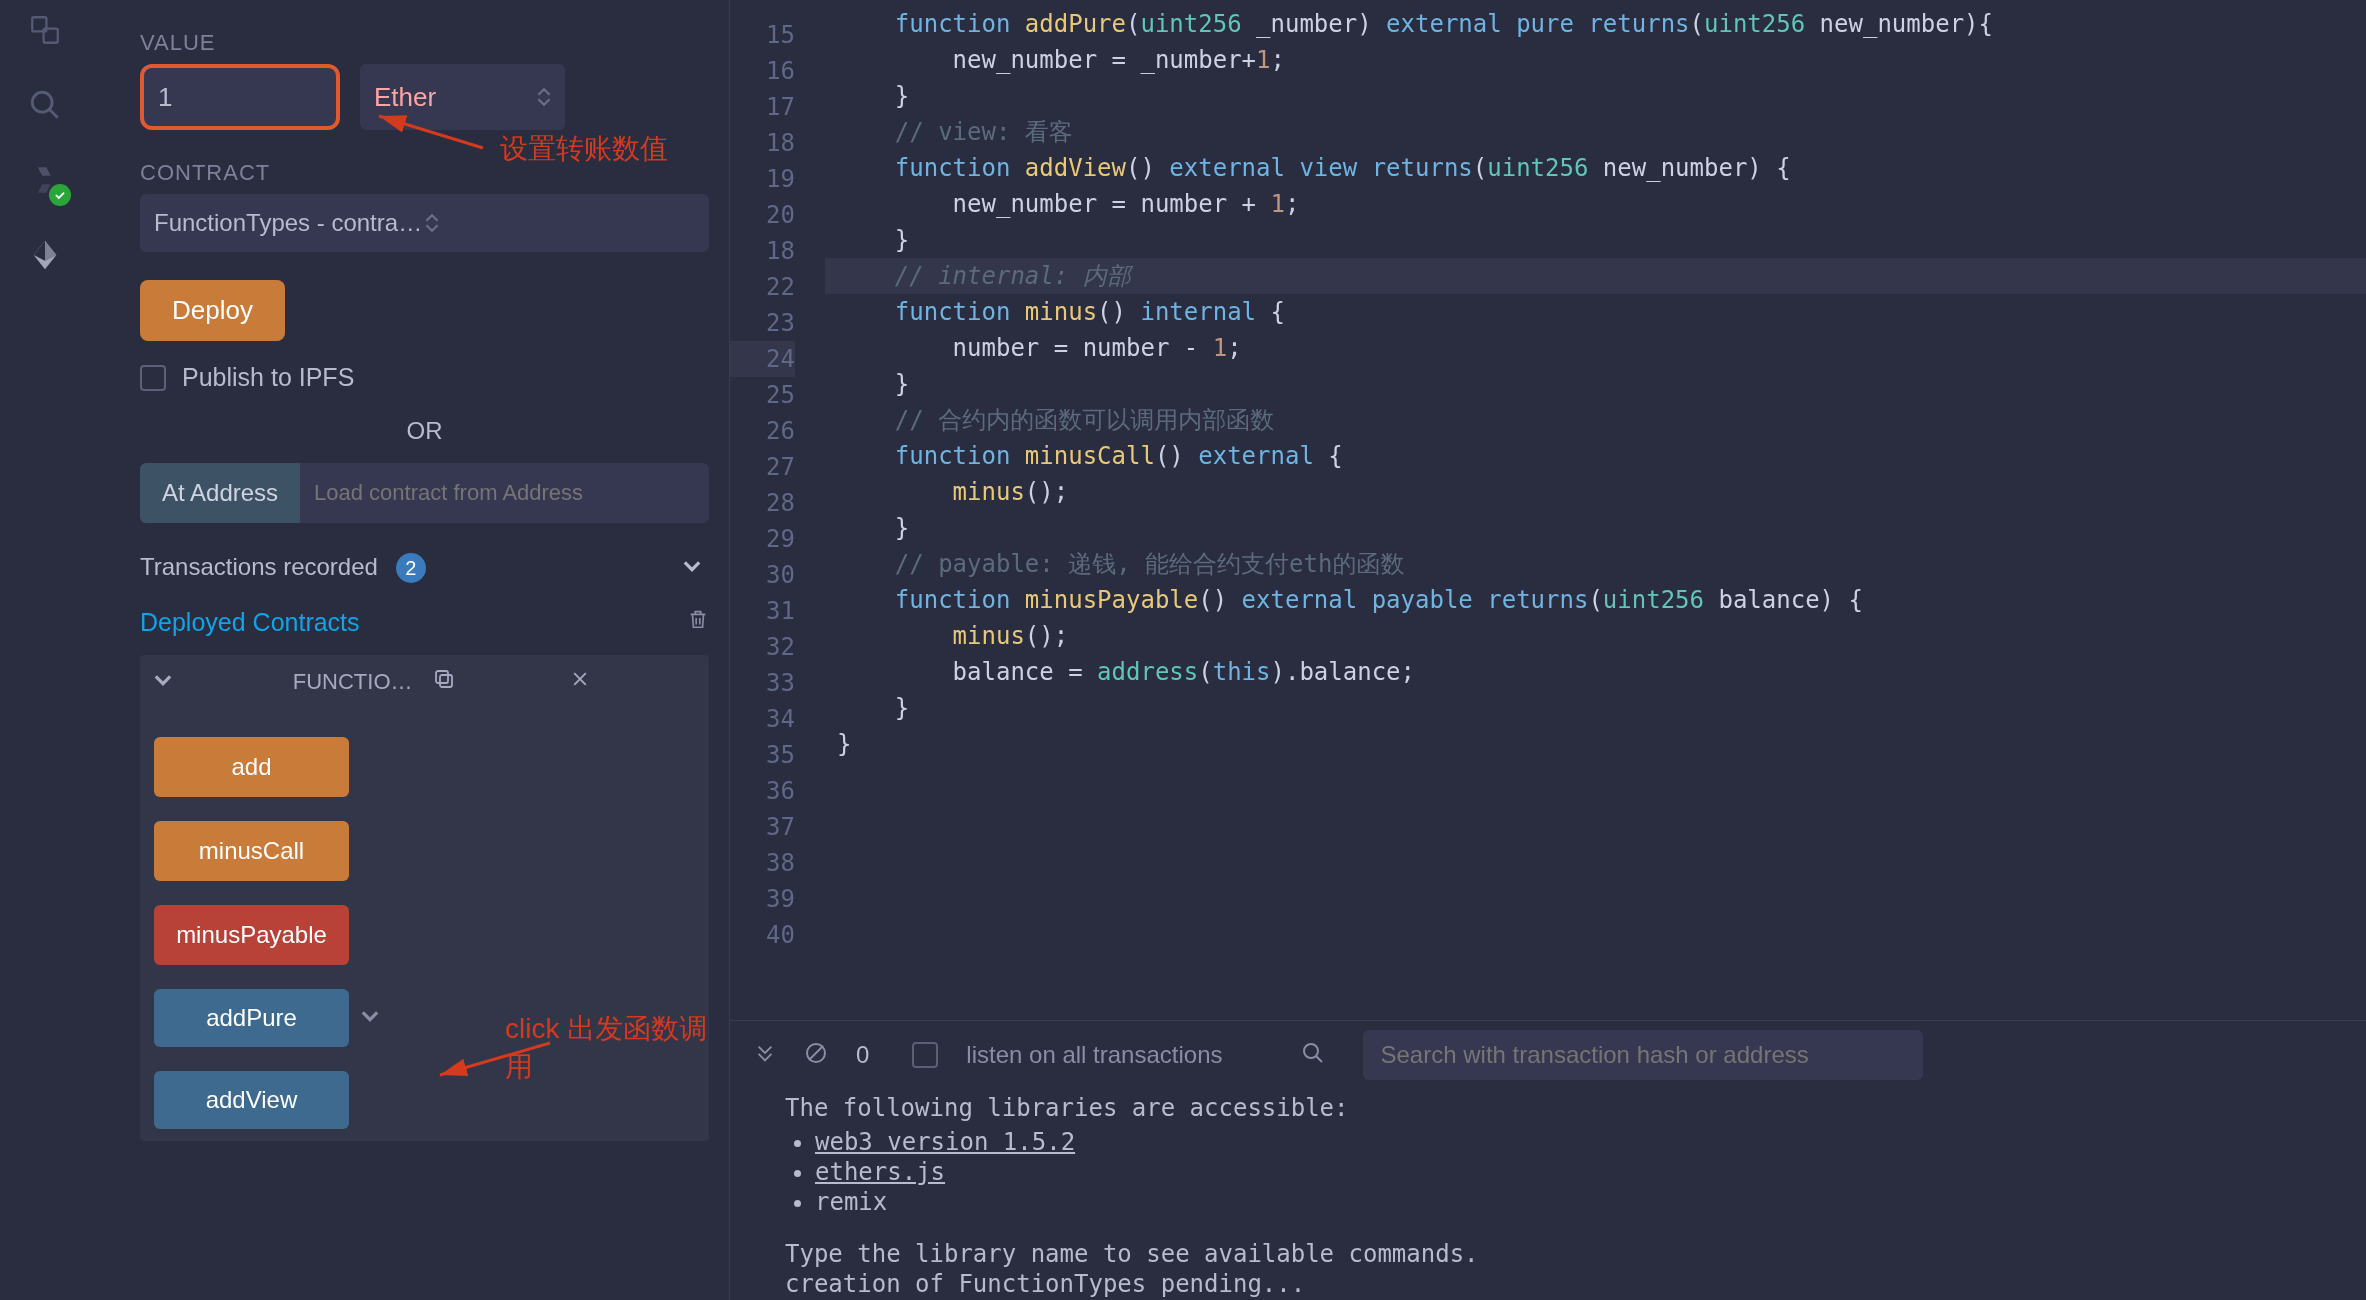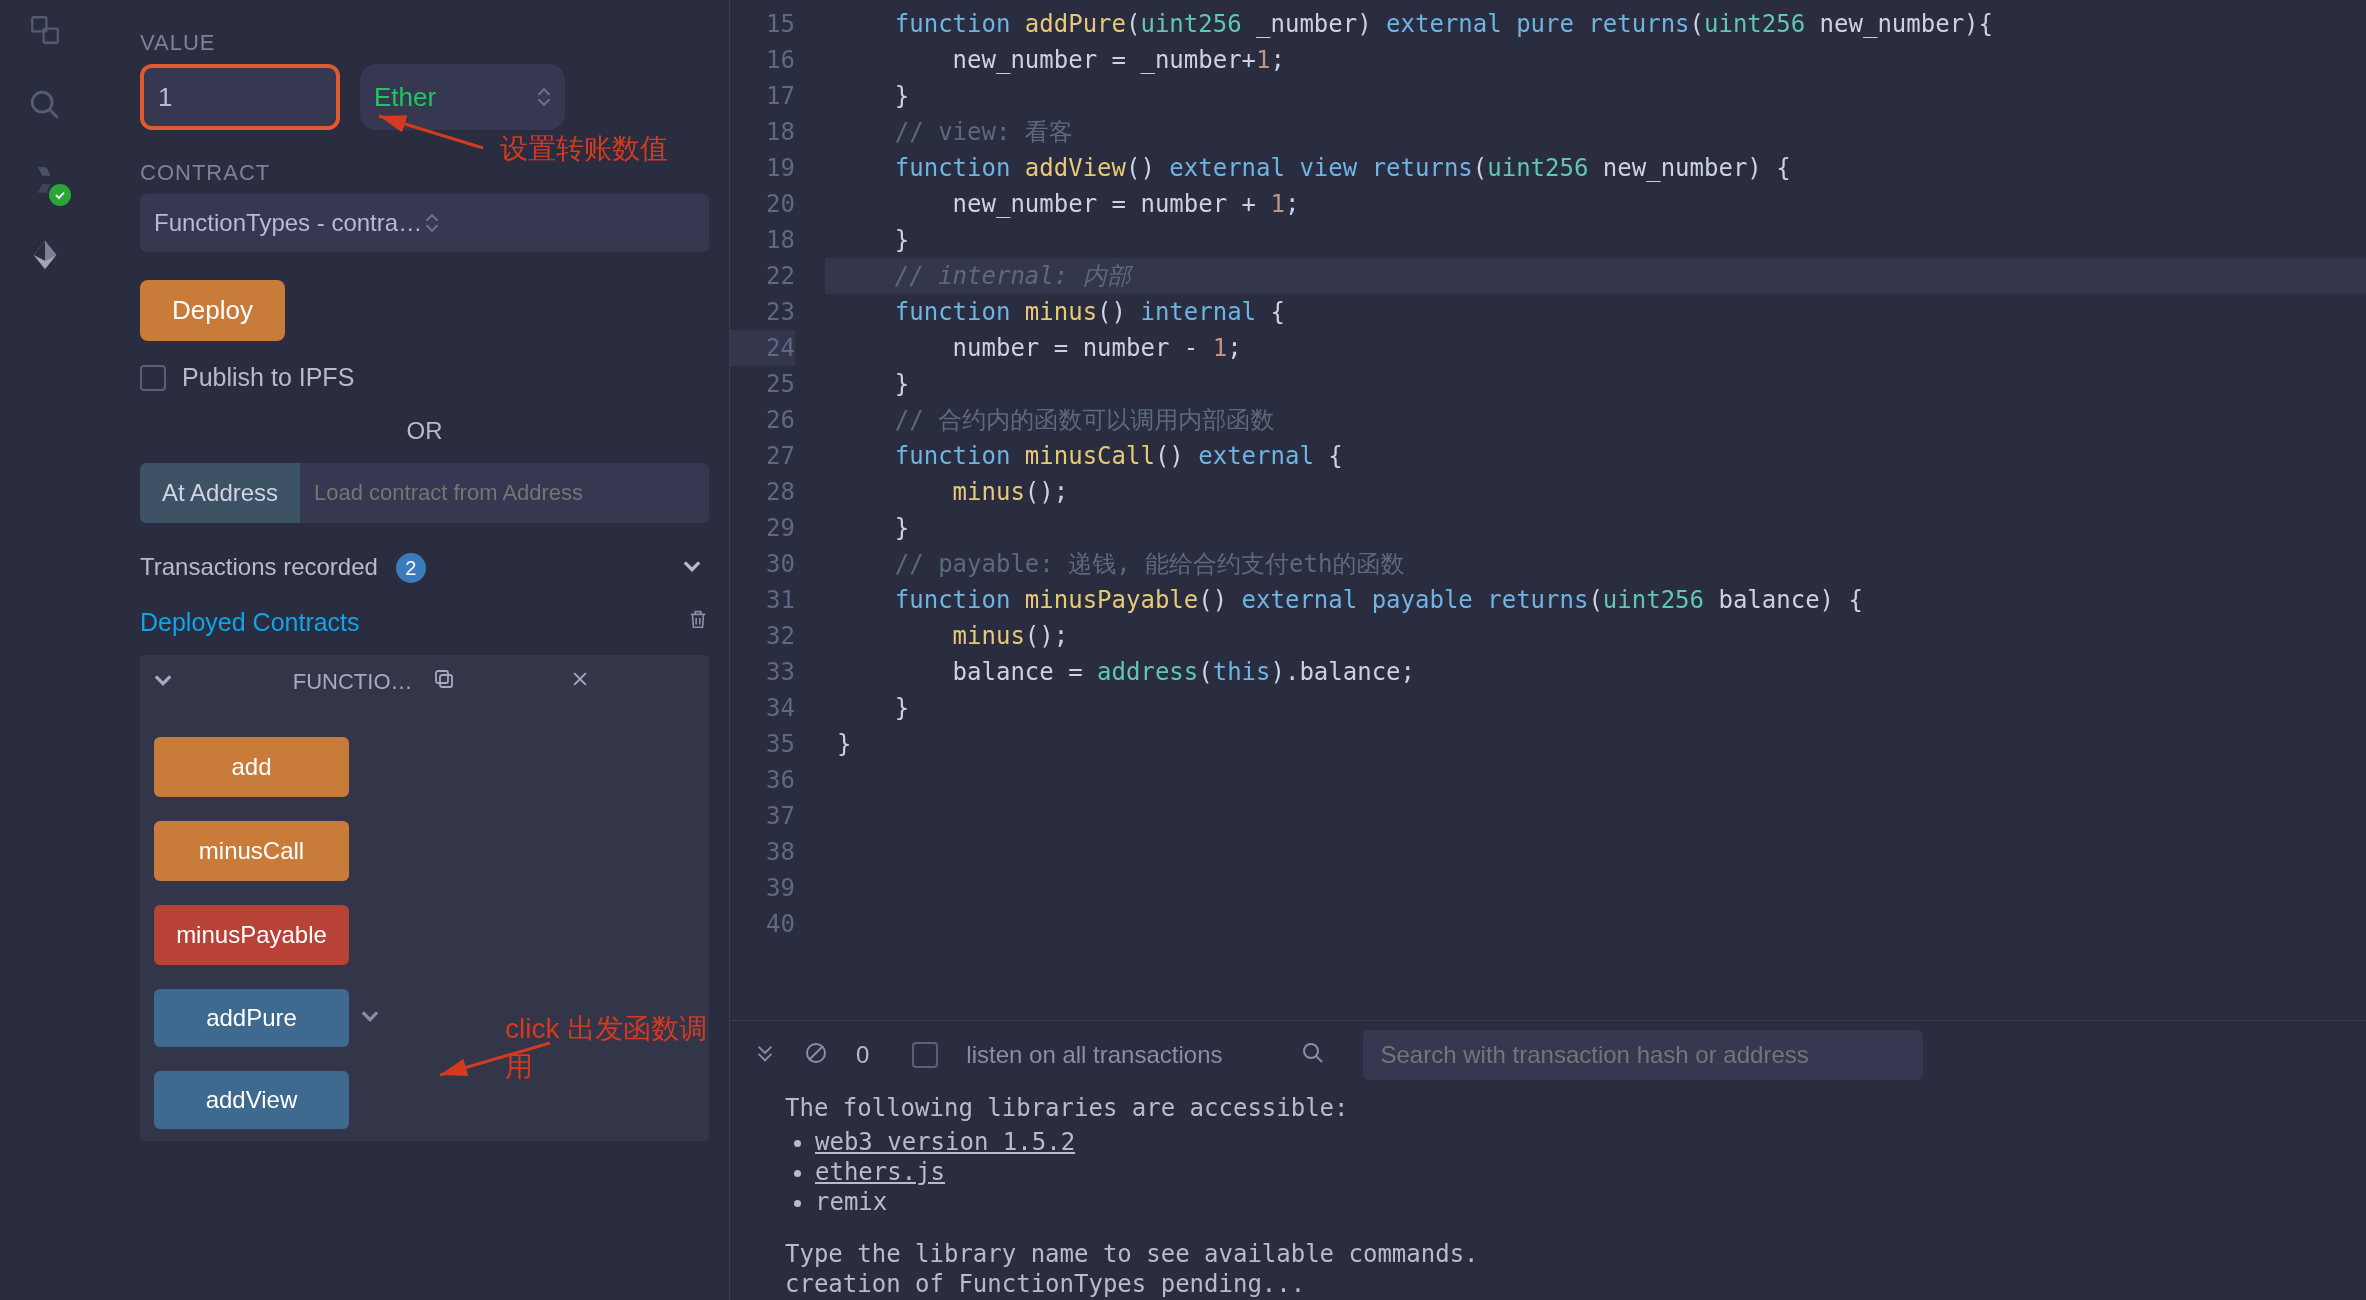--- a/index.html
+++ b/index.html
@@ -7,21 +7,21 @@
 .app { display: flex; width: 100%; height: 100%; }
 .icon-rail { width: 90px; background: #2a2c3f; display: flex; flex-direction: column; align-items: center; padding-top: 10px; gap: 35px; }
 .icon-rail .rail-icon { width: 40px; height: 40px; display: flex; align-items: center; justify-content: center; color: #565b75; cursor: pointer; position: relative; }
 .rail-icon svg { width: 34px; height: 34px; }
 .check-badge { position: absolute; bottom: -6px; right: -6px; width: 22px; height: 22px; background: #2aa639; border-radius: 50%; display: flex; align-items: center; justify-content: center; color: #fff; }
 .check-badge svg { width: 14px; height: 14px; }
 .sidebar { width: 640px; background: #2a2c3f; padding: 0 20px 0 50px; border-right: 1px solid #3a3d52; overflow-y: auto; position: relative; }
 .sidebar .field-label { font-size: 22px; color: #7e819a; letter-spacing: 1px; margin-bottom: 8px; }
 .value-row { display: flex; gap: 20px; margin-bottom: 15px; position: relative; }
 .value-input { width: 200px; height: 66px; background: #353850; border: 4px solid #e05a2f; border-radius: 12px; color: #b8bace; font-size: 26px; padding: 0 14px; outline: none; }
-.unit-select { flex: 1; max-width: 205px; height: 66px; background: #353850; border: none; border-radius: 16px; color: #22c55e; font-size: 26px; padding: 0 14px; display: flex; align-items: center; justify-content: space-between; cursor: pointer; }
+.unit-select { flex: 1; max-width: 205px; height: 66px; background: #353850; border: none; border-radius: 6px; color: #fca5a5; font-size: 26px; padding: 0 14px; display: flex; align-items: center; justify-content: space-between; cursor: pointer; }
 .select-chevrons { display: flex; flex-direction: column; color: #6a6e87; }
 .select-chevrons svg { width: 14px; height: 10px; }
 .annotation { position: absolute; color: #d43a1e; font-size: 28px; font-weight: 500; pointer-events: none; }
 .annotation-arrow { position: absolute; color: #d43a1e; pointer-events: none; }
 .contract-select { height: 58px; background: #353850; border-radius: 6px; display: flex; align-items: center; padding: 0 14px; color: #b8bace; font-size: 24px; margin-bottom: 28px; cursor: pointer; }
 .contract-select span { flex: 1; white-space: nowrap; overflow: hidden; text-overflow: ellipsis; }
 .deploy-btn { background: #c97b3a; color: #fff; border: none; border-radius: 8px; padding: 15px 32px; font-size: 26px; cursor: pointer; margin-bottom: 22px; }
 .publish-row { display: flex; align-items: center; gap: 16px; margin-bottom: 25px; }
 .checkbox { width: 26px; height: 26px; border: 2px solid #5b5f78; border-radius: 4px; background: transparent; cursor: pointer; }
 .or-label { text-align: center; font-size: 24px; color: #b8bace; margin-bottom: 18px; }
@@ -37,21 +37,21 @@
 .card-header span { flex: 1; white-space: nowrap; overflow: hidden; text-overflow: ellipsis; }
 .fn-btn { display: block; width: 195px; height: 60px; border: none; border-radius: 6px; color: #fff; font-size: 24px; cursor: pointer; margin-bottom: 24px; }
 .fn-orange { background: #c97b3a; }
 .fn-red { background: #b84238; }
 .fn-blue { height: 58px; width: 195px; border: none; border-radius: 6px; color: #fff; font-size: 24px; cursor: pointer; background: #3e6a8f; }
 .fn-param-row { display: flex; gap: 12px; margin-bottom: 24px; align-items: center; }
 .param-input { flex: 1; max-width: 255px; height: 58px; background: #353850; border: none; border-radius: 6px; color: #7e819a; font-size: 22px; padding: 0 14px; outline: none; }
 .expand-toggle { color: #8a8da5; cursor: pointer; }
 .editor-area { flex: 1; display: flex; flex-direction: column; background: #2a2c3f; }
 .code-editor { flex: 1; display: flex; overflow: auto; }
-.gutter { width: 95px; text-align: right; padding-right: 30px; color: #606787; font-family: "Menlo", "Consolas", monospace; font-size: 24px; line-height: 36px; padding-top: 6px; user-select: none; }
+.gutter { width: 95px; text-align: right; padding-right: 30px; color: #606787; font-family: "Menlo", "Consolas", monospace; font-size: 24px; line-height: 36px; padding-top: 17px; user-select: none; }
 .code { flex: 1; font-family: "Menlo", "Consolas", monospace; font-size: 24px; line-height: 36px; padding-top: 6px; white-space: pre; color: #cdd1e4; }
 .tok-kw { color: #6fb4e3; }
 .tok-type { color: #5fc6b8; }
 .tok-fn { color: #e8c978; }
 .tok-mut { color: #6fb4e3; }
 .tok-comment { color: #5c6a7d; }
 .tok-num { color: #c4957d; }
 .tok-this { color: #6fb4e3; }
 .code-line { padding-left: 12px; }
 .code-line.hl { background: #34364c; font-style: italic; }

